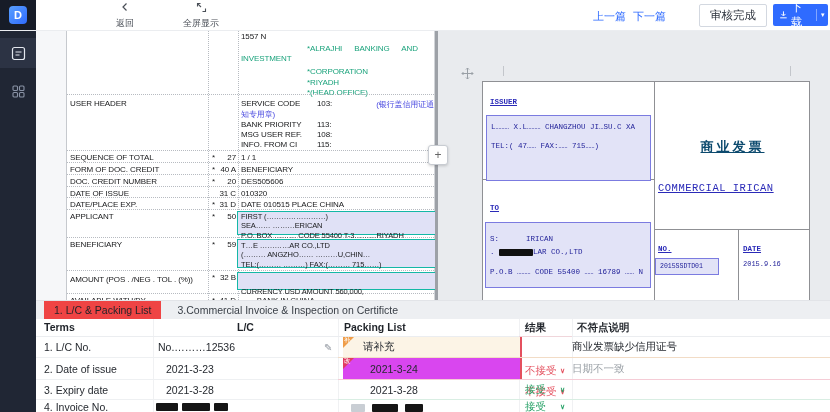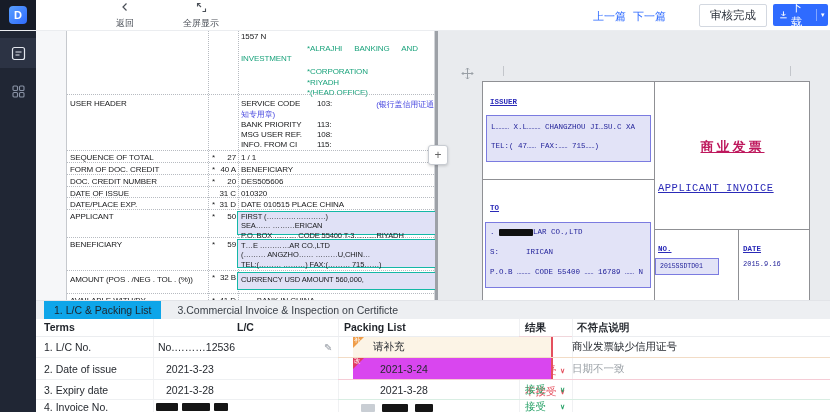--- a/index.html
+++ b/index.html
@@ -45,39 +45,39 @@
   .hlbox div{padding:0 3px;font-size:7.5px;line-height:9.3px;white-space:nowrap;overflow:hidden;}
   .scroll-thumb{position:absolute;left:435px;top:30px;width:3px;height:270px;background:#9da1a7;z-index:6;cursor:pointer;}
   .plus-btn{position:absolute;left:428px;top:145px;width:18px;height:18px;background:#fff;border:1px solid #c8ccd2;border-radius:3px;box-shadow:0 1px 3px rgba(0,0,0,.18);z-index:9;display:flex;align-items:center;justify-content:center;font-size:12px;color:#666;cursor:pointer;}
   
   .inv-page{position:absolute;left:482px;top:81px;width:328px;height:219px;background:#fff;border:1px solid #8f9094;border-bottom:none;box-sizing:border-box;overflow:hidden;
             font-family:"Liberation Mono","DejaVu Sans Mono",monospace;color:#2a2ab8;font-size:7.5px;}
   .iv{position:absolute;background:#8f9094;}
   .inv-lbl{position:absolute;font-weight:bold;text-decoration:underline;font-size:7.5px;white-space:nowrap;}
   .inv-box{position:absolute;border:1.5px solid #7b7be0;background:#e2e3f7;box-sizing:border-box;cursor:pointer;}
   .inv-box div{padding-left:4px;white-space:nowrap;overflow:hidden;color:#23239a;}
-  .title-cn{position:absolute;left:171px;width:157px;text-align:center;font-family:"DejaVu Serif",serif;font-size:13px;font-weight:bold;color:#be185d;text-decoration:underline;letter-spacing:3px;}
+  .title-cn{position:absolute;left:171px;width:157px;text-align:center;font-family:"DejaVu Serif",serif;font-size:13px;font-weight:bold;color:#0c4a6e;text-decoration:underline;letter-spacing:3px;}
   .title-en{position:absolute;font-size:10.5px;letter-spacing:.5px;text-decoration:underline;white-space:nowrap;}
   .redact{display:inline-block;height:7px;background:#101010;border-radius:1px;vertical-align:middle;}
   .drag-cross{position:absolute;left:461px;top:66px;z-index:3;cursor:move;}
   .tick{position:absolute;width:1px;height:10px;background:#c3c6cb;top:66px;}
   
   .tabbar{position:absolute;left:36px;top:300px;width:794px;height:19px;background:#edeff2;border-top:1px solid #e2e4e8;display:flex;align-items:stretch;padding-left:8px;box-sizing:border-box;z-index:4;}
   .tab{font-size:10.5px;color:#3a4048;line-height:19px;padding:0 10px;white-space:nowrap;cursor:pointer;}
-  .tab.active{background:#0ea5e9;color:#1f2329;}
+  .tab.active{background:#ef4444;color:#1f2329;}
   
   .cmp{position:absolute;left:36px;top:319px;width:794px;height:93px;background:#fff;overflow:hidden;font-size:10.5px;color:#262a30;z-index:4;}
   .cmp-vl{position:absolute;top:0;bottom:0;width:1px;background:#f0f1f3;}
   .ct-head{position:relative;height:17px;border-bottom:1px solid #ebedf0;font-weight:600;color:#1f2329;}
   .hc{position:absolute;top:0;line-height:17px;white-space:nowrap;}
   .ct-row{position:relative;border-bottom:1px solid #eef0f2;}
   .cell{position:absolute;top:0;bottom:0;line-height:inherit;}
   .term{left:8px;display:flex;align-items:center;white-space:nowrap;}
   .lcv{left:122px;display:flex;align-items:center;white-space:nowrap;}
-  .plc{left:317px;width:200px;box-sizing:border-box;}
+  .plc{left:307px;width:179px;box-sizing:border-box;}
   .plc .pl-txt{position:absolute;left:20px;top:50%;transform:translateY(-50%);white-space:nowrap;}
   .plc.supp{background:#fcf4e6;border-right:2px solid #e4505e;}
   .plc.chg{background:#d946ef;border-right:2px solid #e4505e;}
   .badge{position:absolute;left:0;top:0;width:0;height:0;border-right:11px solid transparent;}
   .badge.orange{border-top:11px solid #ef9d49;}
   .badge.red{border-top:11px solid #e13b60;}
   .badge-t{position:absolute;left:1px;top:-1px;font-size:6.5px;color:#fff;line-height:8px;}
   .res{left:483px;width:53px;cursor:pointer;}
   .res .res-txt{position:absolute;left:6px;top:50%;transform:translateY(-50%);}
   .res .caret{position:absolute;right:7px;top:50%;transform:translateY(-50%);font-size:7px;font-weight:bold;}
@@ -222,21 +222,21 @@
         <div>(……… ANGZHO…… ………U,CHIN…</div>
         <div>TEL:(……… ………) FAX:(………  715……)</div>
       </div>
     </div>
 
     <div class="lr" style="height:23px">
       <span class="lr-label" style="top:4px">AMOUNT  (POS . /NEG . TOL . (%))</span>
       <span class="lr-star">*</span>
       <span class="lr-tag">32 B</span>
       <div class="hlbox" style="top:1px;bottom:3px">
-        <div style="padding-top:2px">CURRENCY USD AMOUNT 560,000,</div>
+        <div style="padding-top:14px">CURRENCY USD AMOUNT 560,000,</div>
       </div>
     </div>
 
     <div class="lr" style="height:7px">
       <span class="lr-label">AVAILABLE WITH/BY</span>
       <span class="lr-star">*</span>
       <span class="lr-tag">41 D</span>
       <span class="lr-val">……BANK IN CHINA</span>
     </div>
   </div>
@@ -253,32 +253,32 @@
   <div class="tick" style="left:503px"></div>
   <div class="tick" style="left:790px"></div>
 
   <div class="inv-page">
     <div class="iv" style="left:171px;top:0;width:1px;height:219px"></div>
     <div class="iv" style="left:255px;top:147px;width:1px;height:72px"></div>
     <div class="iv" style="left:0;top:97px;width:171px;height:1px"></div>
     <div class="iv" style="left:171px;top:147px;width:157px;height:1px"></div>
 
     <span class="inv-lbl" style="left:7px;top:16px">ISSUER</span>
-    <div class="inv-box" style="left:3px;top:33px;width:165px;height:47px">
+    <div class="inv-box" style="left:3px;top:33px;width:165px;height:66px">
       <div style="padding-top:7px">L………  X.L………   CHANGZHOU JI…SU.C  XA</div>
       <div style="padding-top:11px">TEL:(  47……   FAX:……   715……)</div>
     </div>
 
     <div class="title-cn" style="top:56px">商业发票</div>
-    <div class="title-en" style="left:175px;top:100px">APPLICANT INVOICE</div>
+    <div class="title-en" style="left:175px;top:100px">COMMERCIAL IRICAN</div>
 
     <span class="inv-lbl" style="left:7px;top:122px">TO</span>
     <div class="inv-box" style="left:2px;top:140px;width:166px;height:66px">
+      <div style="padding-top:12px;white-space:pre">S:      IRICAN</div>
       <div style="padding-top:5px;white-space:pre">. <span class="redact" style="width:34px"></span><span>LAR CO.,LTD</span></div>
-      <div style="padding-top:12px;white-space:pre">S:      IRICAN</div>
       <div style="padding-top:12px">P.O.B ………  CODE 55400 ……  16789 ……  N</div>
     </div>
 
     <span class="inv-lbl" style="left:175px;top:163px">NO.</span>
     <div class="inv-box" style="left:172px;top:176px;width:64px;height:17px">
       <div style="padding-top:4px;font-size:6.5px">2015SSDTD01</div>
     </div>
     <span class="inv-lbl" style="left:260px;top:163px">DATE</span>
     <span style="position:absolute;left:260px;top:178px;font-size:7px;color:#23239a">2015.9.16</span>
   </div>

